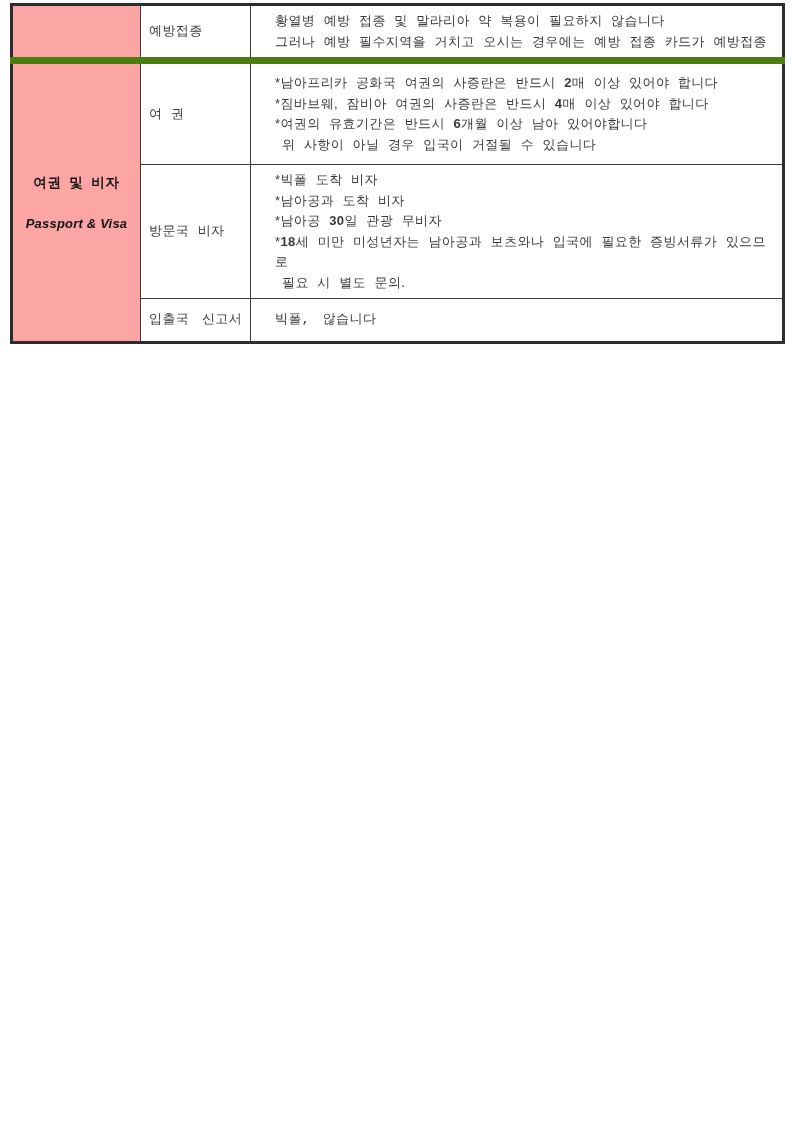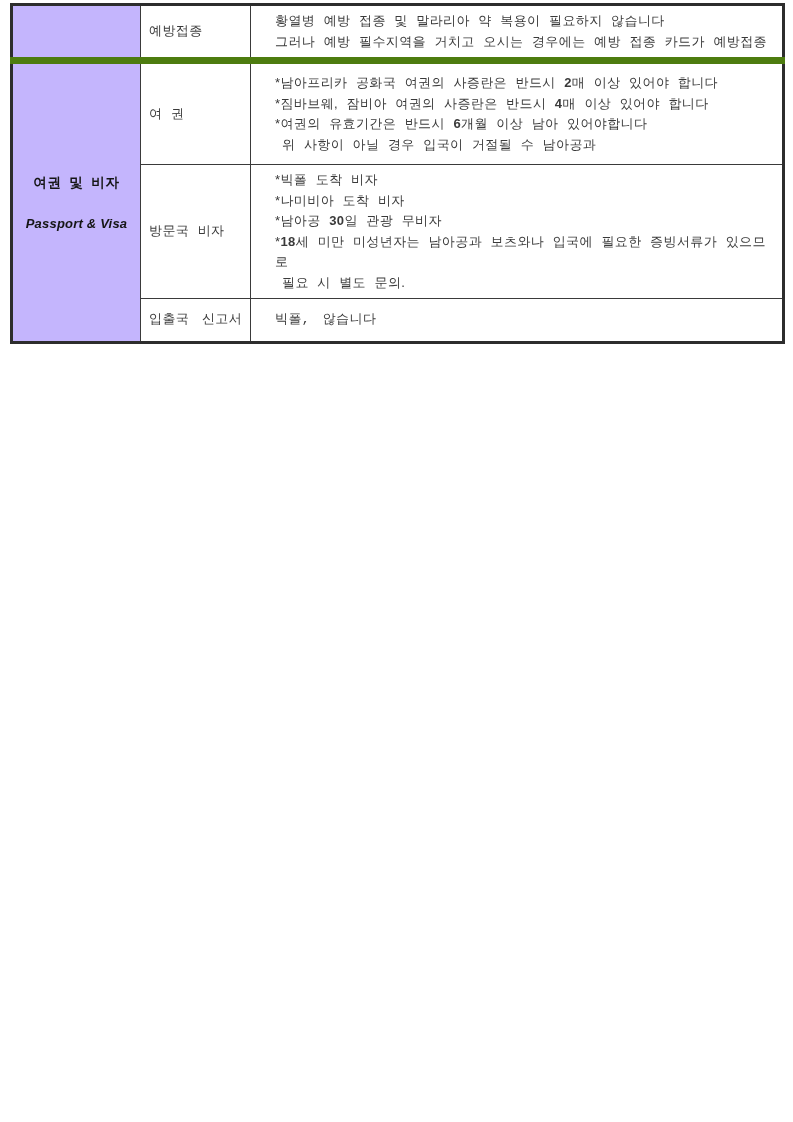--- a/index.html
+++ b/index.html
@@ -24,21 +24,21 @@
   col.c1 { width: 129px; }
   col.c2 { width: 110px; }
   col.c3 { width: 533px; }
   td {
     border: 1.5px solid #3a3a3a;
     vertical-align: middle;
     padding: 0;
   }
   tr.section-start td { border-top: 7px solid #4d7c0f; }
   td.hdr {
-    background: #c4b5fd;
+    background: #fca5a5;
     text-align: center;
   }
   .hdr-ko {
     font-size: 13.5px;
     font-weight: bold;
     color: #151515;
     letter-spacing: 0.8px;
     word-spacing: 3px;
   }
   .hdr-en {
@@ -102,31 +102,31 @@
         <div class="hdr-ko">여권 및 비자</div>
         <div class="hdr-en">Passport &amp; Visa</div>
       </td>
       <td class="lbl">
         <span class="t-line">여 권</span>
       </td>
       <td class="cnt">
         <div class="t-line">*남아프리카 공화국 여권의 사증란은 반드시 <b>2</b>매 이상 있어야 합니다</div>
         <div class="t-line">*짐바브웨, 잠비아 여권의 사증란은 반드시 <b>4</b>매 이상 있어야 합니다</div>
         <div class="t-line">*여권의 유효기간은 반드시 <b>6</b>개월 이상 남아 있어야합니다</div>
-        <div class="t-line cont">위 사항이 아닐 경우 입국이 거절될 수 남아공과</div>
+        <div class="t-line cont">위 사항이 아닐 경우 입국이 거절될 수 있습니다</div>
       </td>
     </tr>
 
     <tr class="r3">
       <td class="lbl">
         <span class="t-line">방문국 비자</span>
       </td>
       <td class="cnt">
         <div class="t-line">*빅폴 도착 비자</div>
-        <div class="t-line">*나미비아 도착 비자</div>
+        <div class="t-line">*남아공과 도착 비자</div>
         <div class="t-line">*남아공 <b>30</b>일 관광 무비자</div>
         <div class="t-line">*<b>18</b>세 미만 미성년자는 남아공과 보츠와나 입국에 필요한 증빙서류가 있으므로</div>
         <div class="t-line cont">필요 시 별도 문의.</div>
       </td>
     </tr>
 
     <tr class="r4">
       <td class="lbl">
         <span class="t-line">입출국 신고서</span>
       </td>

